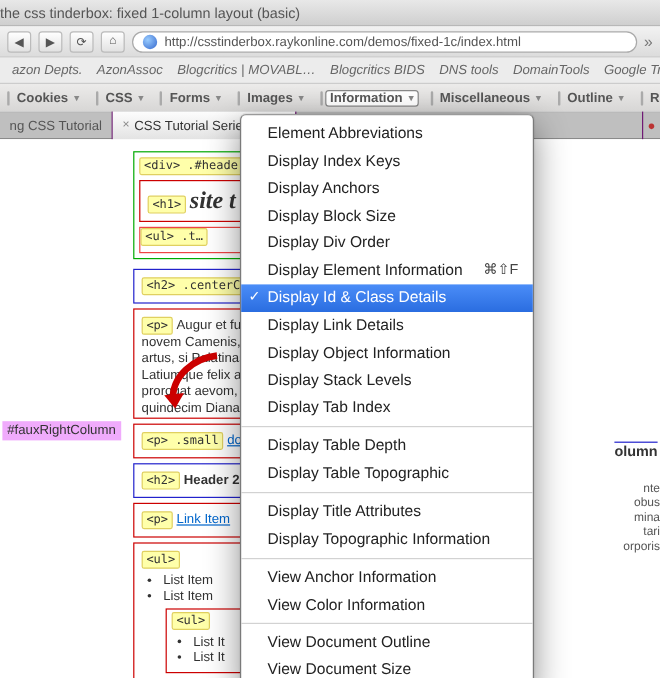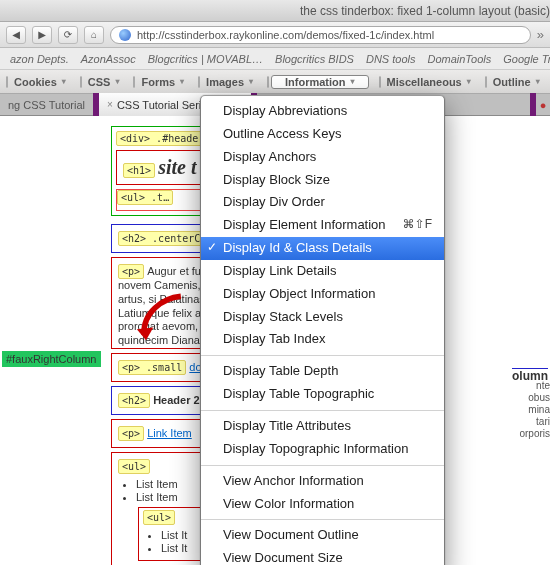--- a/index.html
+++ b/index.html
@@ -13,21 +13,21 @@
     height: 565px;
     overflow: hidden;
     position: relative;
   }
   
   .chrome { position: absolute; inset: 0; }
   .titlebar {
     height: 22px;
     background: linear-gradient(#e8e8e8,#cfcfcf);
     border-bottom: 1px solid #aaa;
-    text-align: right;
+    text-align: left;
     line-height: 22px;
     font-size: 12px;
     color: #555;
   }
   .navbar {
     height: 26px;
     background: linear-gradient(#f2f2f2,#dcdcdc);
     border-bottom: 1px solid #bbb;
     display: flex; align-items: center; gap: 6px; padding: 0 6px;
     color: #888;
@@ -47,28 +47,28 @@
     font-size:11px; color:#666; white-space:nowrap; overflow:hidden;
   }
   .book-item { padding:1px 4px; border-radius:6px;font-style:italic; }
   .tb {
     height:24px; background:linear-gradient(#ecebea,#d7d6d5); border-bottom:1px solid #aaa;
     display:flex; align-items:center; gap:2px; padding:0 6px; font-size:11px; color:#555;
     white-space:nowrap;
   }
   .tb .sep { width:1px;height:16px;background:#bbb;margin:0 3px;}
   .tb .btn { display:flex;align-items:center;gap:3px;padding:1px 4px;border-radius:3px;font-weight:bold;}
-  .tb .btn.active { background:#fff; border:1px solid #888; padding:0 13px;text-align:center;}
+  .tb .btn.active { background:#fff; border:1px solid #888; padding:0 3px;text-align:center;}
   .tb .dd { font-size:8px;color:#888;margin-left:2px;}
   .tabstrip {
     height: 22px; background:#bfbfbf; border-bottom:1px solid #8a8a8a;
     display:flex; align-items:center; font-size:11px; color:#333;
     white-space:nowrap;
   }
-  .tab { height:22px; line-height:22px; padding:12px 8px; border-right:6px solid #701a75; display:flex;align-items:center;gap:4px;justify-content:center;}
+  .tab { height:22px; line-height:22px; padding:12px 8px; border-right:1px solid #701a75; display:flex;align-items:center;gap:4px;justify-content:center;}
   .tab.active { background:linear-gradient(#fdfdfd,#e2e2e2);}
   .tab .x { font-size:10px;color:#888;}
   .stub { color:#555; }
   
   .page {
     position:absolute; left:0; right:0; top:116px; bottom:0;
     background:#fff; overflow:hidden; padding:10px 0 0 6px;
     font-family: Arial, sans-serif;
   }
   .badge {
@@ -83,29 +83,29 @@
   .col { flex:1; border:1px solid #ef4444; min-height:22px;}
   .siteTitle { font: italic bold 20px/1 "Times New Roman", serif; color:#333;}
   .centerCol { margin-left:105px; width:260px; }
   .para { font:11px/1.25 Arial; color:#333;}
   .dl { color:#06c; text-decoration:underline;}
   .ul { list-style:disc; margin:4px 0 4px 18px; padding:0; font-size:11px;}
   .ul li { margin:1px 0;}
   .nested { margin-left:20px; border:1px solid #c00; padding:2px 4px;}
   .callout {
     position:absolute; left:2px; top:235px;
-    background:#22c55e;
+    background:#f0abfc;
     padding:2px 4px; font:11px Arial; color:#333;
   }
   .arrow {
     position:absolute; left:135px; top:173px; width:55px; height:55px;
   }
   .arrow svg { width:100%; height:100%; }
   .rightHint { position:absolute; right:2px; top:252px; color:#333; font:bold 12px Arial; border-top:1px solid #22c;}
-  .farRight { position:absolute; right:0; top:264px; width:40px; font-size:10px; color:#555; text-align:right; line-height:1.2;}
+  .farRight { position:absolute; right:0; top:286px; width:40px; font-size:10px; color:#555; text-align:right; line-height:1.2;}
   
   .menu {
     position:absolute; left:200px; top:95px; width:245px;
     background:#fff;
     border:1px solid #7a7a7a; border-top-color:#9a9a9a;
     box-shadow:0 10px 28px rgba(0,0,0,.45), 0 0 0 1px rgba(0,0,0,.05);
     border-radius:5px;
     padding:4px 0;
     font: 13px/1.45 "Lucida Grande", Arial, sans-serif;
     color:#222;
@@ -291,22 +291,22 @@
     <div class="rightHint">olumn</div>
     <div class="farRight" style="white-space:pre-line">nte
 obus
 mina
 tari
 orporis</div>
   </div>
 
   <div class="menu">
     <div id="menu-body">
-        <div class="mi">Display Abbreviations</div>
-        <div class="mi">Outline Access Keys</div>
+        <div class="mi">Element Abbreviations</div>
+        <div class="mi">Display Index Keys</div>
         <div class="mi">Display Anchors</div>
         <div class="mi">Display Block Size</div>
         <div class="mi">Display Div Order</div>
         <div class="mi">Display Element Information<span class="short">⌘⇧F</span></div>
         <div class="mi sel">Display Id &amp; Class Details</div>
         <div class="mi">Display Link Details</div>
         <div class="mi">Display Object Information</div>
         <div class="mi">Display Stack Levels</div>
         <div class="mi">Display Tab Index</div>
         <hr>

